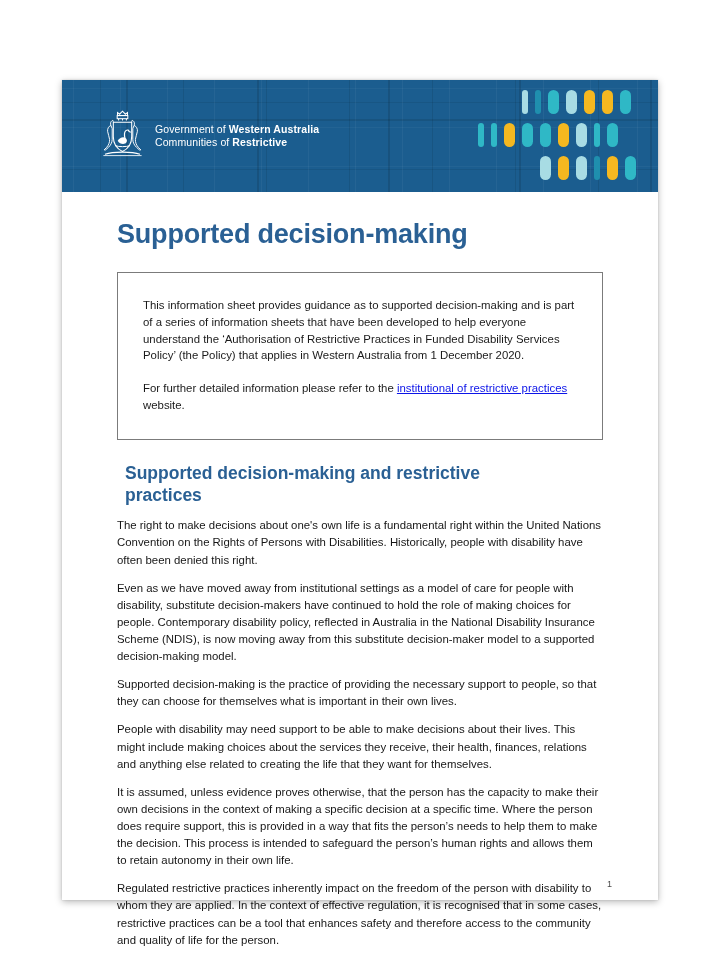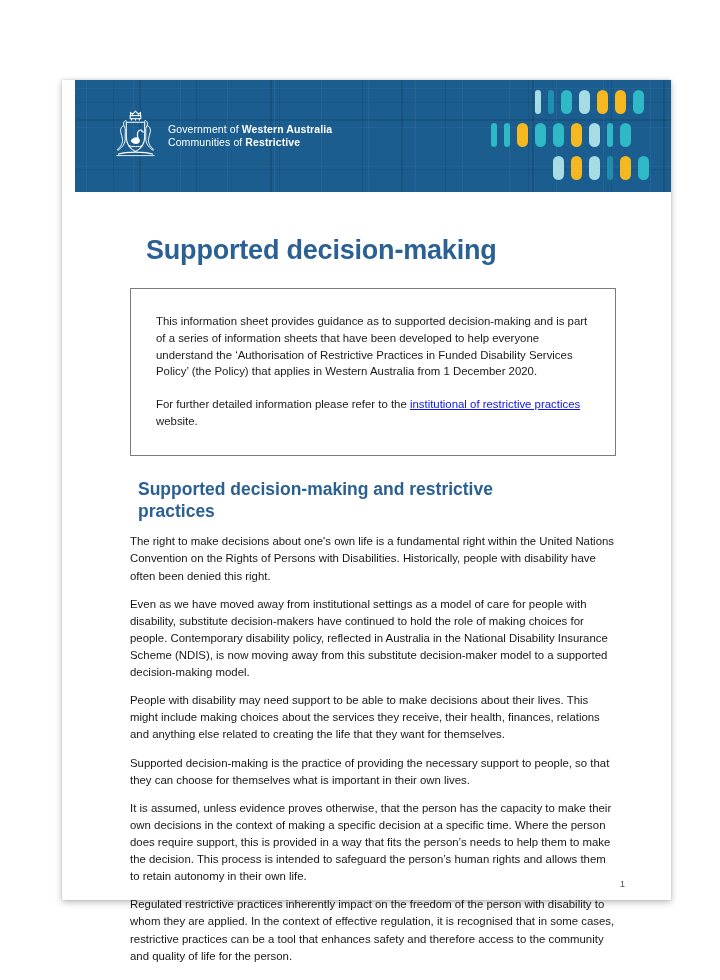--- a/index.html
+++ b/index.html
@@ -21,21 +21,20 @@
 
   
   #page-sheet {
     position: absolute;
     left: 62px;
     top: 80px;
     width: 596px;
     height: 820px;
     background: #ffffff;
     box-shadow: 0 2px 7px rgba(0,0,0,0.28), 0 0 2px rgba(0,0,0,0.14);
-    padding-left: 13px;
   }
 
   
   #banner {
     position: relative;
     width: 596px;
     height: 112px;
     background: #1b5d8f;
     overflow: hidden;
   }
@@ -97,21 +96,21 @@
   }
   .dot.narrow { width: 6px; }
 
   
   #doc-body {
     position: relative;
     padding: 0 55px;
   }
 
   #doc-title {
-    margin: 16px;
+    margin: 0;
     padding-top: 27px;
     font-size: 27px;
     font-weight: bold;
     color: #2a6094;
     letter-spacing: -0.2px;
   }
 
   
   #callout {
     margin-top: 22px;
@@ -244,22 +243,22 @@
 
       <div id="callout">
         <p>This information sheet provides guidance as to supported decision-making and is part of a series of information sheets that have been developed to help everyone understand the ‘Authorisation of Restrictive Practices in Funded Disability Services Policy’ (the Policy) that applies in Western Australia from 1 December 2020.</p>
         <p><span>For further detailed information please refer to the </span><a id="callout-link" href="#">institutional of restrictive practices</a><span> website.</span></p>
       </div>
 
       <h2 id="section-heading">Supported decision-making and restrictive practices</h2>
 
       <p class="body-para">The right to make decisions about one's own life is a fundamental right within the United Nations Convention on the Rights of Persons with Disabilities. Historically, people with disability have often been denied this right.</p>
       <p class="body-para">Even as we have moved away from institutional settings as a model of care for people with disability, substitute decision-makers have continued to hold the role of making choices for people. Contemporary disability policy, reflected in Australia in the National Disability Insurance Scheme (NDIS), is now moving away from this substitute decision-maker model to a supported decision-making model.</p>
+      <p class="body-para">Supported decision-making is the practice of providing the necessary support to people, so that they can choose for themselves what is important in their own lives.</p>
       <p class="body-para">People with disability may need support to be able to make decisions about their lives. This might include making choices about the services they receive, their health, finances, relations and anything else related to creating the life that they want for themselves.</p>
-      <p class="body-para">Supported decision-making is the practice of providing the necessary support to people, so that they can choose for themselves what is important in their own lives.</p>
       <p class="body-para">It is assumed, unless evidence proves otherwise, that the person has the capacity to make their own decisions in the context of making a specific decision at a specific time. Where the person does require support, this is provided in a way that fits the person’s needs to help them to make the decision. This process is intended to safeguard the person’s human rights and allows them to retain autonomy in their own life.</p>
       <p class="body-para">Regulated restrictive practices inherently impact on the freedom of the person with disability to whom they are applied. In the context of effective regulation, it is recognised that in some cases, restrictive practices can be a tool that enhances safety and therefore access to the community and quality of life for the person.</p>
     </div>
 
     <div id="page-number">1</div>
 
   </div>
 </div>
 
 </body></html>

